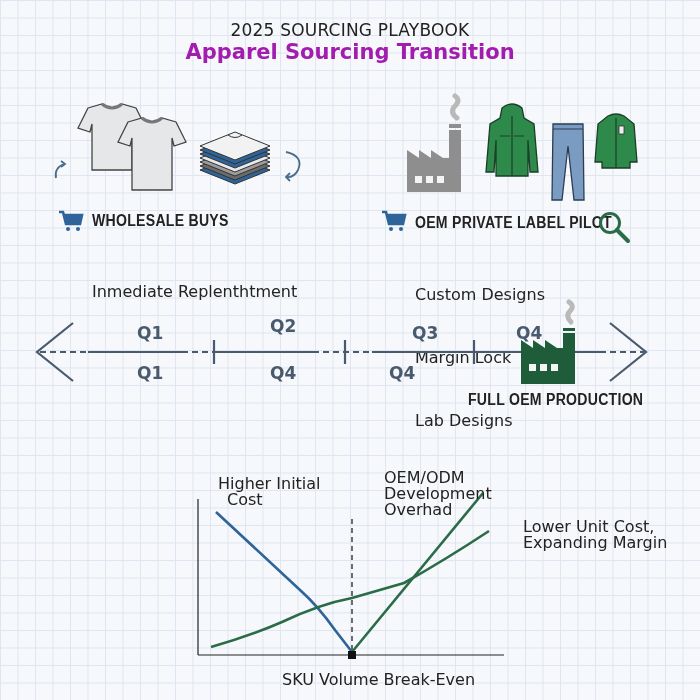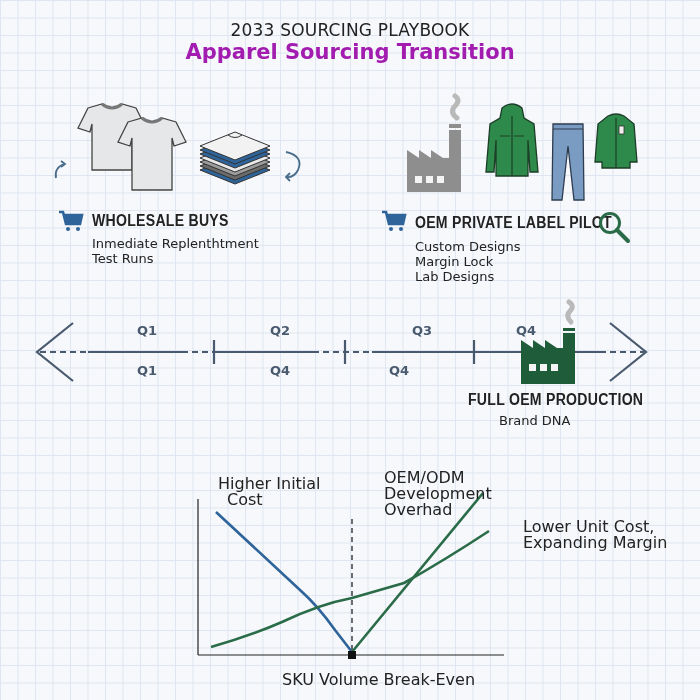--- a/index.html
+++ b/index.html
@@ -10,29 +10,29 @@
       linear-gradient(to right, #dfe6f2 1px, transparent 1px),
       linear-gradient(to bottom, #dfe6f2 1px, transparent 1px);
     background-size: 17.5px 17.5px;
     font-family: "DejaVu Sans", sans-serif;
     color: #222;
   }
   .abs { position: absolute; }
   .subtitle { left: 0; width: 700px; top: 20px; text-align: center; font-size: 17px; color: #222; letter-spacing: 0.2px; }
   .title { left: 0; width: 700px; top: 40px; text-align: center; font-size: 21px; font-weight: bold; color: #a21caf; }
   .sec-title { font-family: "Liberation Sans", sans-serif; font-weight: bold; font-size: 16px; color: #222; transform: scaleX(0.88); transform-origin: left; white-space: nowrap; letter-spacing: 0.3px; }
-  .sec-item { font-size: 13px; color: #222; line-height: 15px; white-space: nowrap; }
-  .q { font-size: 13px; font-weight: bold; color: #4a5a6e; }
+  .sec-item { font-size: 16px; color: #222; line-height: 15px; white-space: nowrap; margin-top: 48px; }
+  .q { font-size: 17px; font-weight: bold; color: #4a5a6e; }
   .chart-label { font-size: 16px; color: #222; line-height: 16px; }
   svg { position: absolute; overflow: visible; }
 </style>
 </head>
 <body>
 
-<div class="abs subtitle">2033 SOURCING PLAYBOOK</div>
+<div class="abs subtitle">2025 SOURCING PLAYBOOK</div>
 <div class="abs title">Apparel Sourcing Transition</div>
 
 <svg style="left:70px;top:100px" width="120" height="95" viewBox="0 0 120 95">
   <g stroke="#444" stroke-width="1.3" fill="#e6e7e9">
     <path d="M18 8 L32 4 Q42 12 52 4 L66 8 L76 28 L64 32 L62 24 L62 70 L22 70 L22 24 L20 32 L8 28 Z"></path>
     <path d="M32 4 Q42 12 52 4" fill="none" stroke-width="3" stroke="#777"></path>
   </g>
   <g stroke="#444" stroke-width="1.3" fill="#e6e7e9" transform="translate(40,14)">
     <path d="M18 8 L32 4 Q42 12 52 4 L66 8 L76 28 L64 32 L62 24 L62 76 L22 76 L22 24 L20 32 L8 28 Z"></path>
     <path d="M32 4 Q42 12 52 4" fill="none" stroke-width="3" stroke="#777"></path>
@@ -61,21 +61,20 @@
 
 <svg style="left:58px;top:210px" width="26" height="22" viewBox="0 0 26 22">
   <path d="M1 2 L5 2 L8 14 L22 14 L24 5 L6 5" fill="none" stroke="#2e6499" stroke-width="2.6"></path>
   <rect x="7" y="5" width="16" height="8" fill="#2e6499"></rect>
   <circle cx="10" cy="19" r="2" fill="#2e6499"></circle>
   <circle cx="20" cy="19" r="2" fill="#2e6499"></circle>
 </svg>
 <div class="abs sec-title" style="left:92px;top:212px">WHOLESALE BUYS</div>
 <div class="abs" style="left:92px;top:236px">
   <div class="sec-item">Inmediate Replenthtment</div>
-  <div class="sec-item">Test Runs</div>
 </div>
 
 <svg style="left:405px;top:96px" width="64" height="100" viewBox="0 0 64 100">
   <path d="M52 22 Q44 16 50 10 Q56 4 50 0" fill="none" stroke="#b9b9b9" stroke-width="5" stroke-linecap="round"></path>
   <rect x="44" y="28" width="12" height="4" fill="#8e8e8e"></rect>
   <path d="M2 96 L2 54 L14 62 L14 54 L26 62 L26 54 L38 62 L44 62 L44 34 L56 34 L56 96 Z" fill="#8e8e8e"></path>
   <rect x="10" y="80" width="7" height="7" fill="#f4f4f4"></rect>
   <rect x="21" y="80" width="7" height="7" fill="#f4f4f4"></rect>
   <rect x="32" y="80" width="7" height="7" fill="#f4f4f4"></rect>
 </svg>
@@ -121,38 +120,37 @@
     <line x1="214" y1="32" x2="313" y2="32"></line>
     <line x1="313" y1="32" x2="372" y2="32" stroke-dasharray="6 4"></line>
     <line x1="372" y1="32" x2="600" y2="32"></line>
     <line x1="600" y1="32" x2="644" y2="32" stroke-dasharray="6 4"></line>
     <line x1="214" y1="20" x2="214" y2="44"></line>
     <line x1="345" y1="20" x2="345" y2="44"></line>
     <line x1="474" y1="20" x2="474" y2="44"></line>
   </g>
 </svg>
 <div class="abs q" style="left:137px;top:323px">Q1</div>
-<div class="abs q" style="left:270px;top:323px">Q2</div>
+<div class="abs q" style="left:270px;top:316px">Q2</div>
 <div class="abs q" style="left:412px;top:323px">Q3</div>
 <div class="abs q" style="left:516px;top:323px">Q4</div>
 <div class="abs q" style="left:137px;top:363px">Q1</div>
 <div class="abs q" style="left:270px;top:363px">Q4</div>
 <div class="abs q" style="left:389px;top:363px">Q4</div>
 
 <svg style="left:519px;top:302px" width="62" height="82" viewBox="0 0 62 82">
   <path d="M52 20 Q46 14 51 9 Q56 4 50 0" fill="none" stroke="#b9b9b9" stroke-width="5" stroke-linecap="round"></path>
   <rect x="44" y="26" width="12" height="3" fill="#1f5c3a"></rect>
   <path d="M2 82 L2 38 L14 46 L14 38 L26 46 L26 38 L38 46 L44 46 L44 31 L56 31 L56 82 Z" fill="#1f5c3a"></path>
   <rect x="10" y="62" width="7" height="7" fill="#f4f4f4"></rect>
   <rect x="21" y="62" width="7" height="7" fill="#f4f4f4"></rect>
   <rect x="32" y="62" width="7" height="7" fill="#f4f4f4"></rect>
 </svg>
 <div class="abs sec-title" style="left:468px;top:391px">FULL OEM PRODUCTION</div>
 <div class="abs" style="left:499px;top:413px">
-  <div class="sec-item">Brand DNA</div>
 </div>
 
 <svg style="left:0;top:0" width="700" height="700" viewBox="0 0 700 700">
   <line x1="198" y1="499" x2="198" y2="655" stroke="#222" stroke-width="1.2"></line>
   <line x1="198" y1="655" x2="504" y2="655" stroke="#222" stroke-width="1.2"></line>
   <line x1="352" y1="519" x2="352" y2="655" stroke="#222" stroke-width="1.3" stroke-dasharray="5 4"></line>
   <path d="M216 512 L300 590 Q318 606 335 630 L352 652" fill="none" stroke="#2e6499" stroke-width="2.6"></path>
   <path d="M352 652 L483 493" fill="none" stroke="#2a6b48" stroke-width="2.6"></path>
   <path d="M211 647 Q250 636 282 622 Q320 604 352 598 Q380 590 404 583 Q445 560 489 531" fill="none" stroke="#2a6b48" stroke-width="2.6"></path>
   <rect x="348" y="651" width="8" height="8" fill="#111"></rect>

